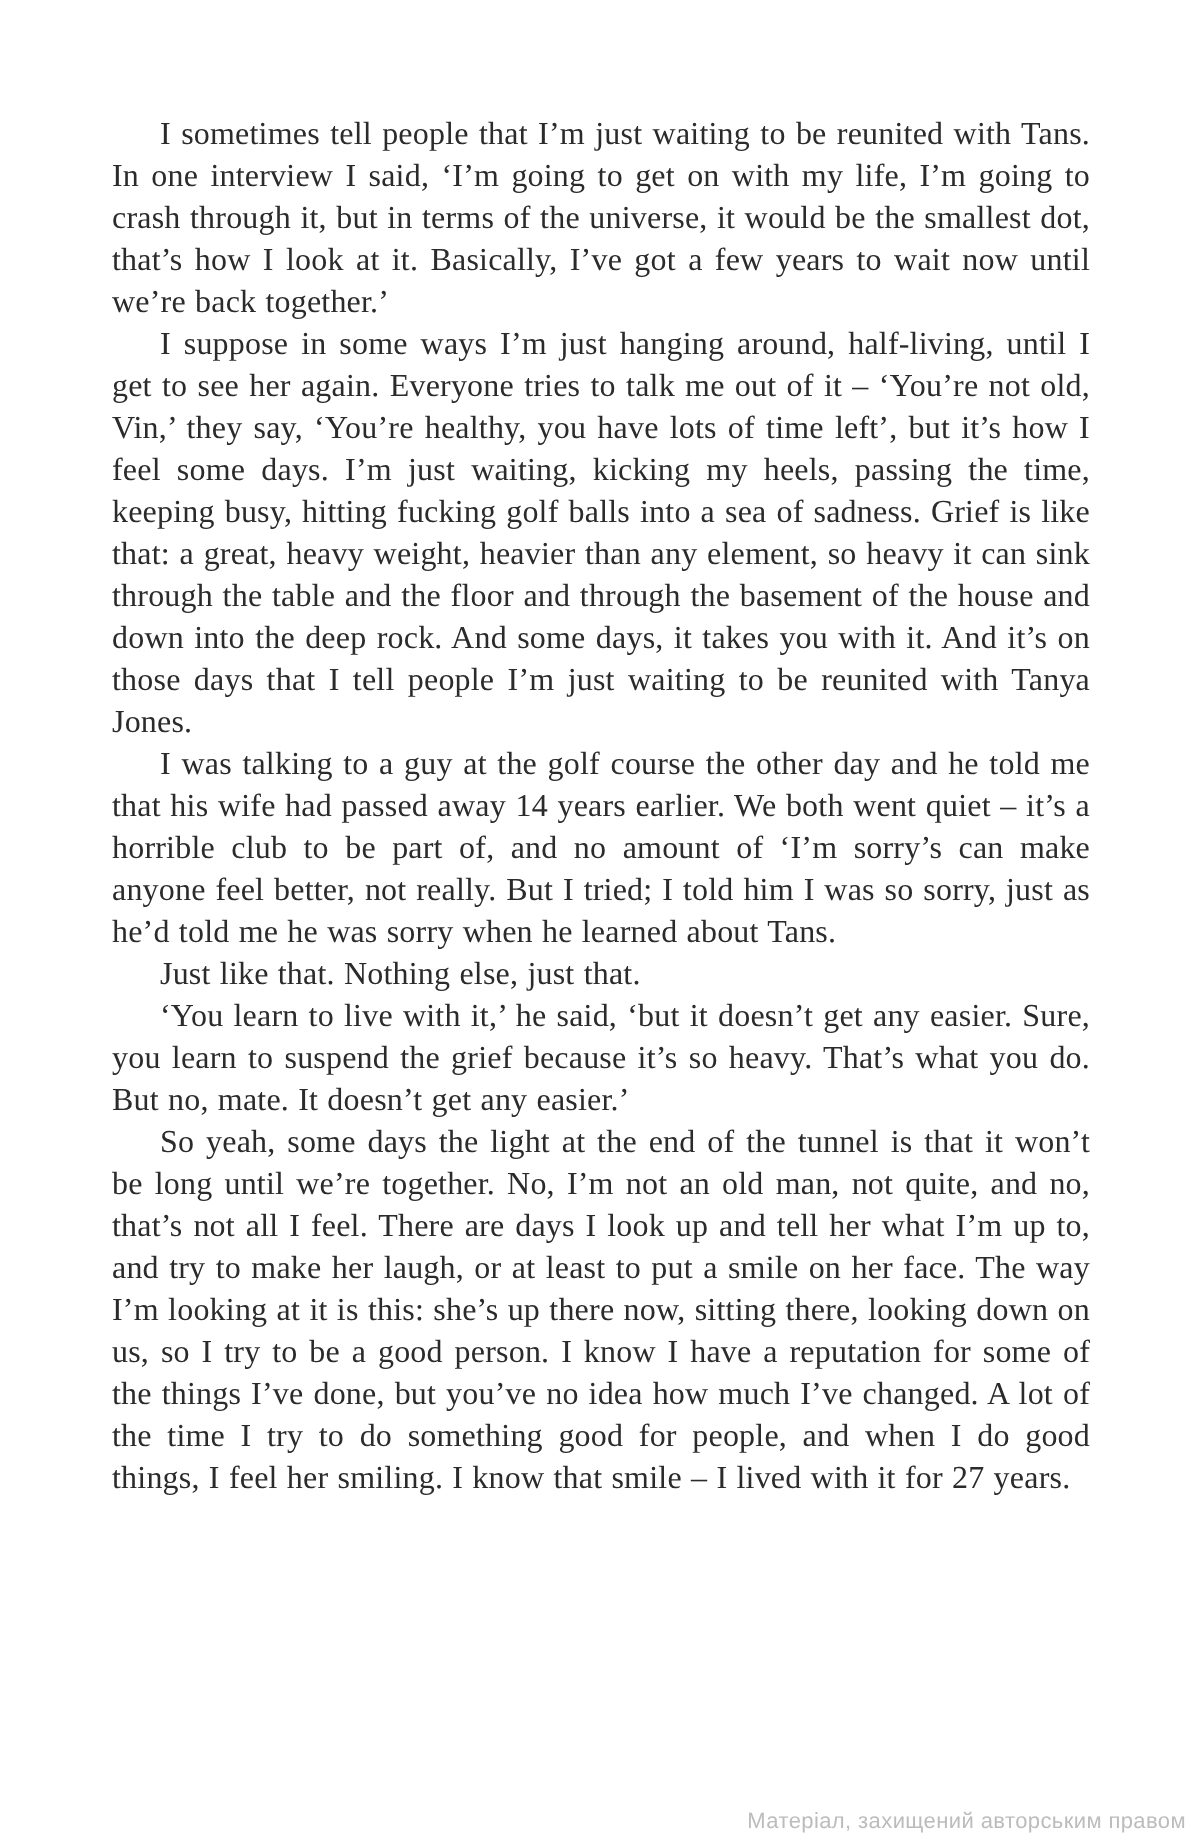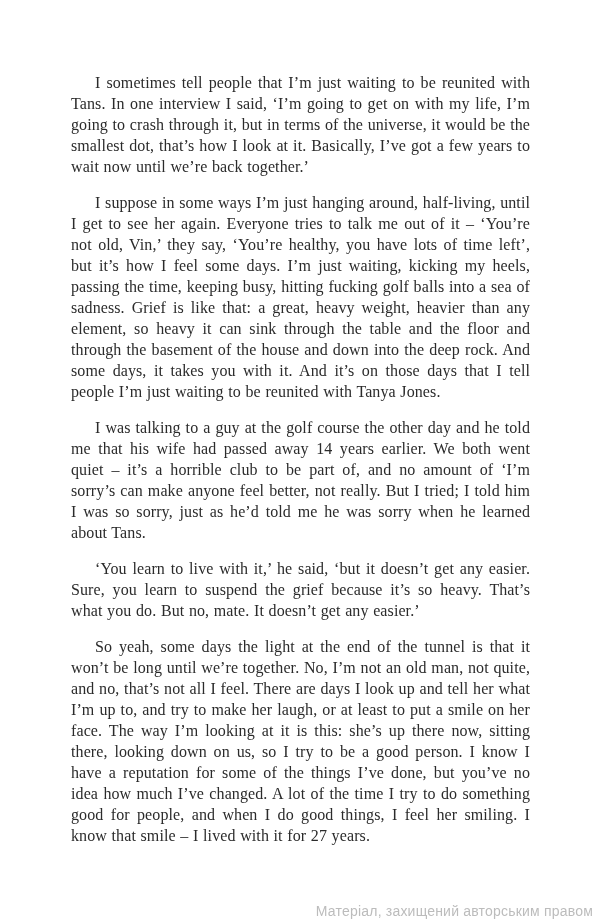--- a/index.html
+++ b/index.html
@@ -16,46 +16,47 @@
     font-family: "Liberation Serif", "DejaVu Serif", serif;
   }
   .text-block {
     position: absolute;
     left: 56px;
     top: 57px;
     width: 489px;
     color: #2b2b2b;
   }
   .para {
-    margin: 15px;
+    margin: 0;
     padding: 0;
     font-size: 16px;
     line-height: 21px;
     text-align: justify;
     text-indent: 24px;
     letter-spacing: 0.1px;
     word-spacing: 0.5px;
   }
   .watermark {
     position: absolute;
     right: 7px;
     bottom: 7px;
     font-family: "Liberation Sans", "DejaVu Sans", sans-serif;
-    font-size: 14px;
+    font-size: 11px;
     line-height: 10px;
     color: #bcbcbc;
     letter-spacing: 0.2px;
     user-select: none;
   }
 </style>
 </head>
 <body>
 
 <div class="page">
   <main class="text-block">
     <p class="para">I sometimes tell people that I’m just waiting to be reunited with Tans. In one interview I said, ‘I’m going to get on with my life, I’m going to crash through it, but in terms of the universe, it would be the smallest dot, that’s how I look at it. Basically, I’ve got a few years to wait now until we’re back together.’</p>
     <p class="para">I suppose in some ways I’m just hanging around, half-living, until I get to see her again. Everyone tries to talk me out of it – ‘You’re not old, Vin,’ they say, ‘You’re healthy, you have lots of time left’, but it’s how I feel some days. I’m just waiting, kicking my heels, passing the time, keeping busy, hitting fucking golf balls into a sea of sadness. Grief is like that: a great, heavy weight, heavier than any element, so heavy it can sink through the table and the floor and through the basement of the house and down into the deep rock. And some days, it takes you with it. And it’s on those days that I tell people I’m just waiting to be reunited with Tanya Jones.</p>
     <p class="para">I was talking to a guy at the golf course the other day and he told me that his wife had passed away 14 years earlier. We both went quiet – it’s a horrible club to be part of, and no amount of ‘I’m sorry’s can make anyone feel better, not really. But I tried; I told him I was so sorry, just as he’d told me he was sorry when he learned about Tans.</p>
+    <p class="para">Just like that. Nothing else, just that.</p>
     <p class="para">‘You learn to live with it,’ he said, ‘but it doesn’t get any easier. Sure, you learn to suspend the grief because it’s so heavy. That’s what you do. But no, mate. It doesn’t get any easier.’</p>
     <p class="para">So yeah, some days the light at the end of the tunnel is that it won’t be long until we’re together. No, I’m not an old man, not quite, and no, that’s not all I feel. There are days I look up and tell her what I’m up to, and try to make her laugh, or at least to put a smile on her face. The way I’m looking at it is this: she’s up there now, sitting there, looking down on us, so I try to be a good person. I know I have a reputation for some of the things I’ve done, but you’ve no idea how much I’ve changed. A lot of the time I try to do something good for people, and when I do good things, I feel her smiling. I know that smile – I lived with it for 27 years.</p>
   </main>
   <div class="watermark">Матеріал, захищений авторським правом</div>
 </div>
 
 </body></html>

